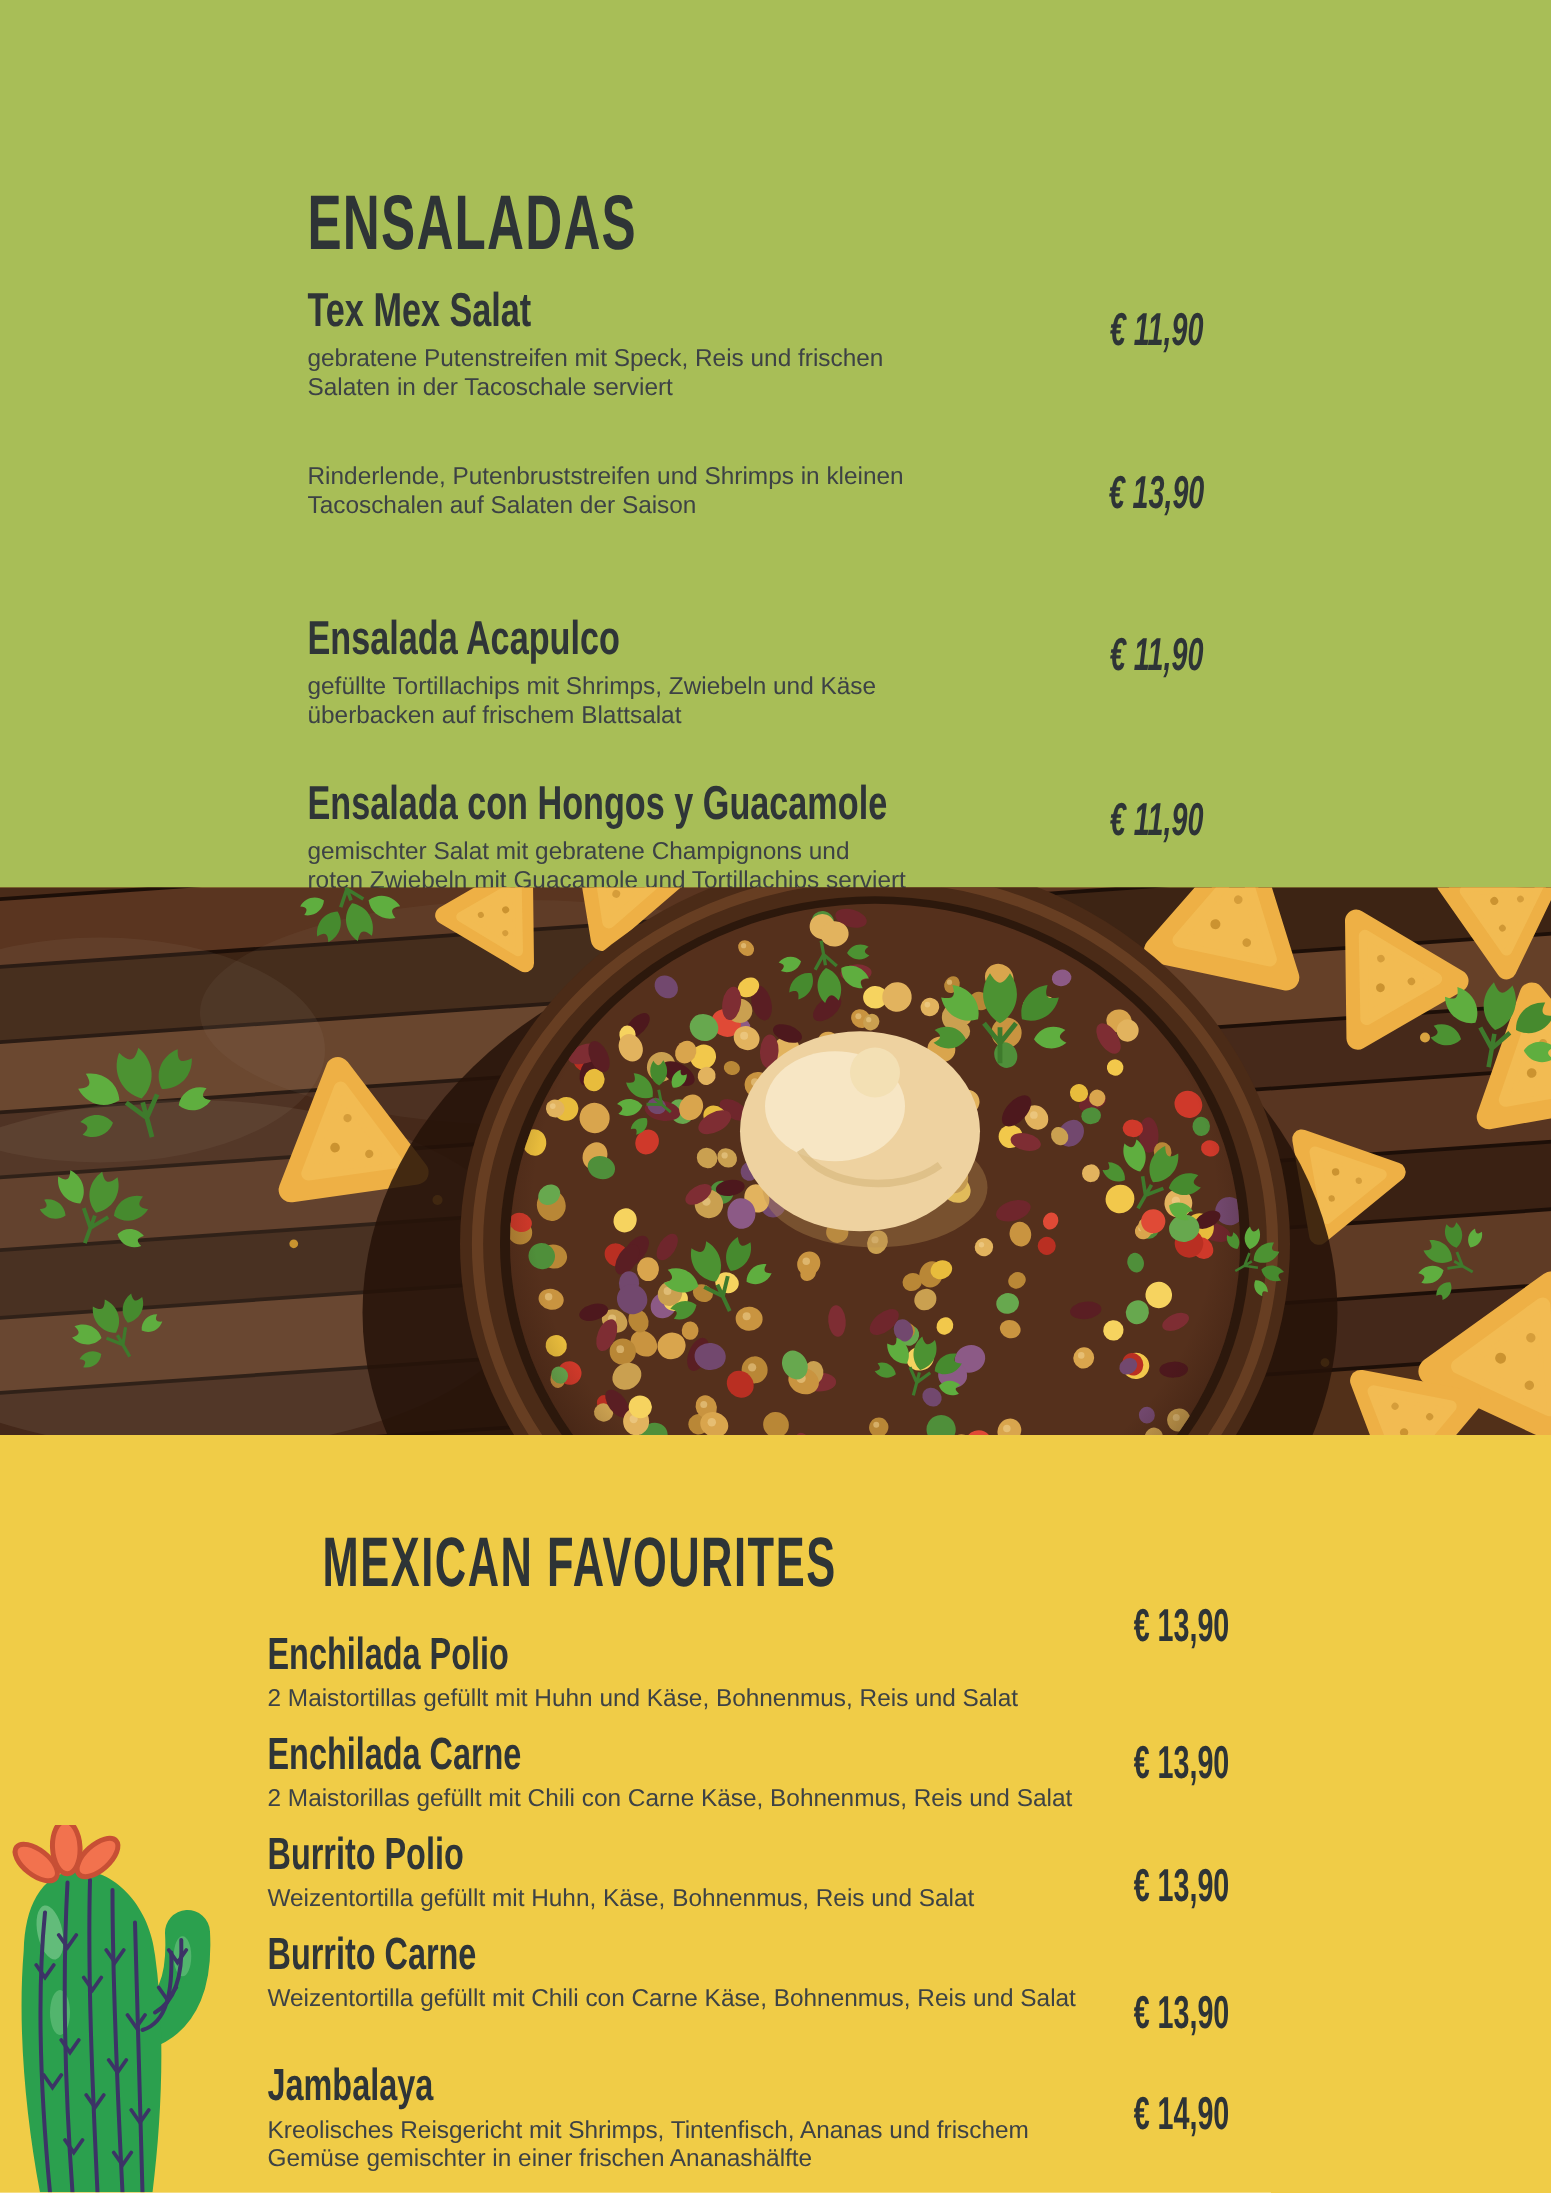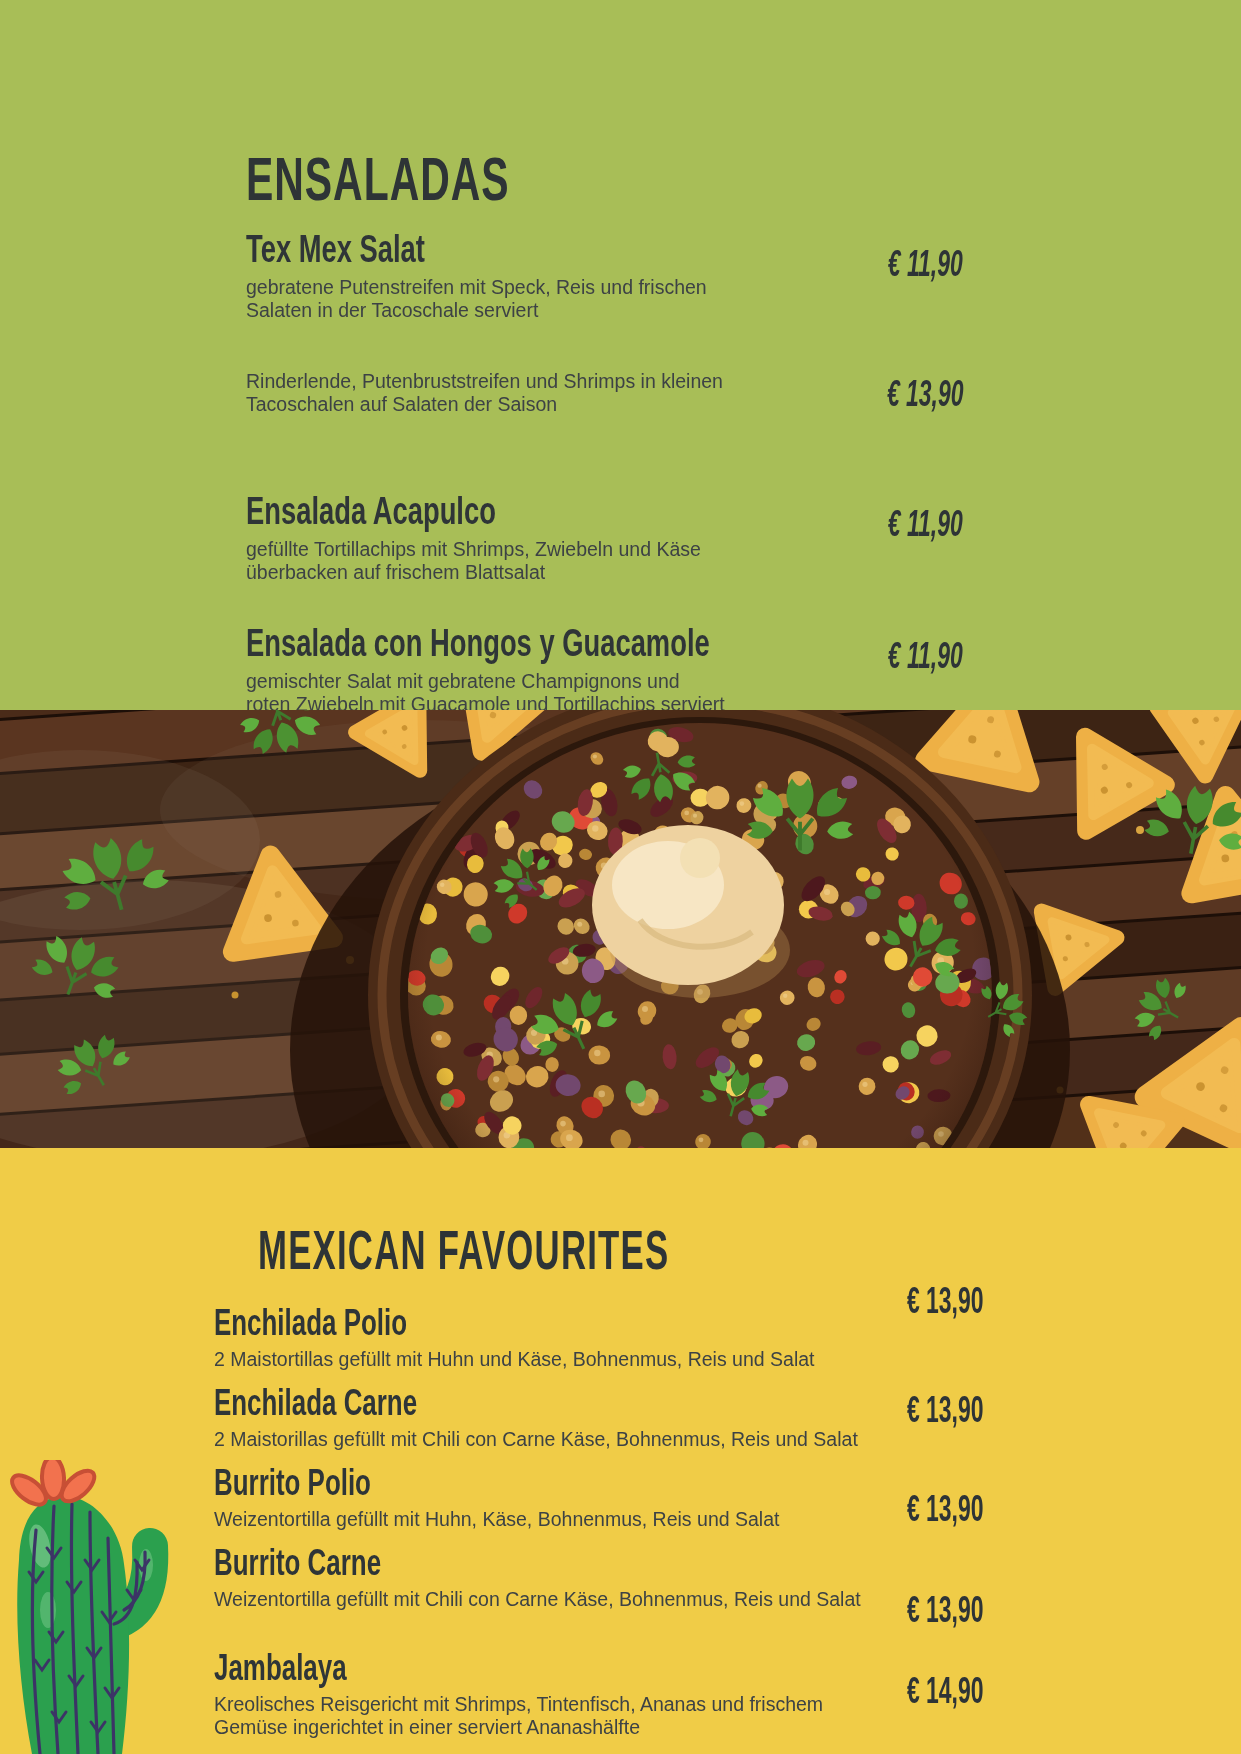--- a/index.html
+++ b/index.html
@@ -539,21 +539,21 @@
     <div class="mi" style="top:373px">
       <div class="mi-name"><span class="cond" style="--sx:.72">Burrito Carne</span></div>
       <div class="mi-desc">Weizentortilla gefüllt mit Chili con Carne Käse, Bohnenmus, Reis und Salat</div>
     </div>
     <div class="price" style="top:443px"><span class="cond-r">€ 13,90</span></div>
 
     <div class="mi" style="top:478px">
       <div class="mi-name"><span class="cond" style="--sx:.72">Jambalaya</span></div>
       <div class="mi-desc">
         <div>Kreolisches Reisgericht mit Shrimps, Tintenfisch, Ananas und frischem</div>
-        <div>Gemüse ingerichtet in einer serviert Ananashälfte</div>
+        <div>Gemüse gemischter in einer frischen Ananashälfte</div>
       </div>
     </div>
     <div class="price" style="top:524px"><span class="cond-r">€ 14,90</span></div>
 
     <div class="cactus">
       <svg width="190" height="294" viewBox="0 0 190 294">
 
         <path d="M118,162 C148,152 156,122 154,86" stroke="#2ba04e" stroke-width="36" stroke-linecap="round" fill="none"></path>
 
         <path d="M64,36 C36,40 24,66 23,100 C18,160 24,230 36,294 L126,294 C134,230 136,160 128,104 C124,66 96,34 64,36 Z" fill="#2ba04e"></path>

